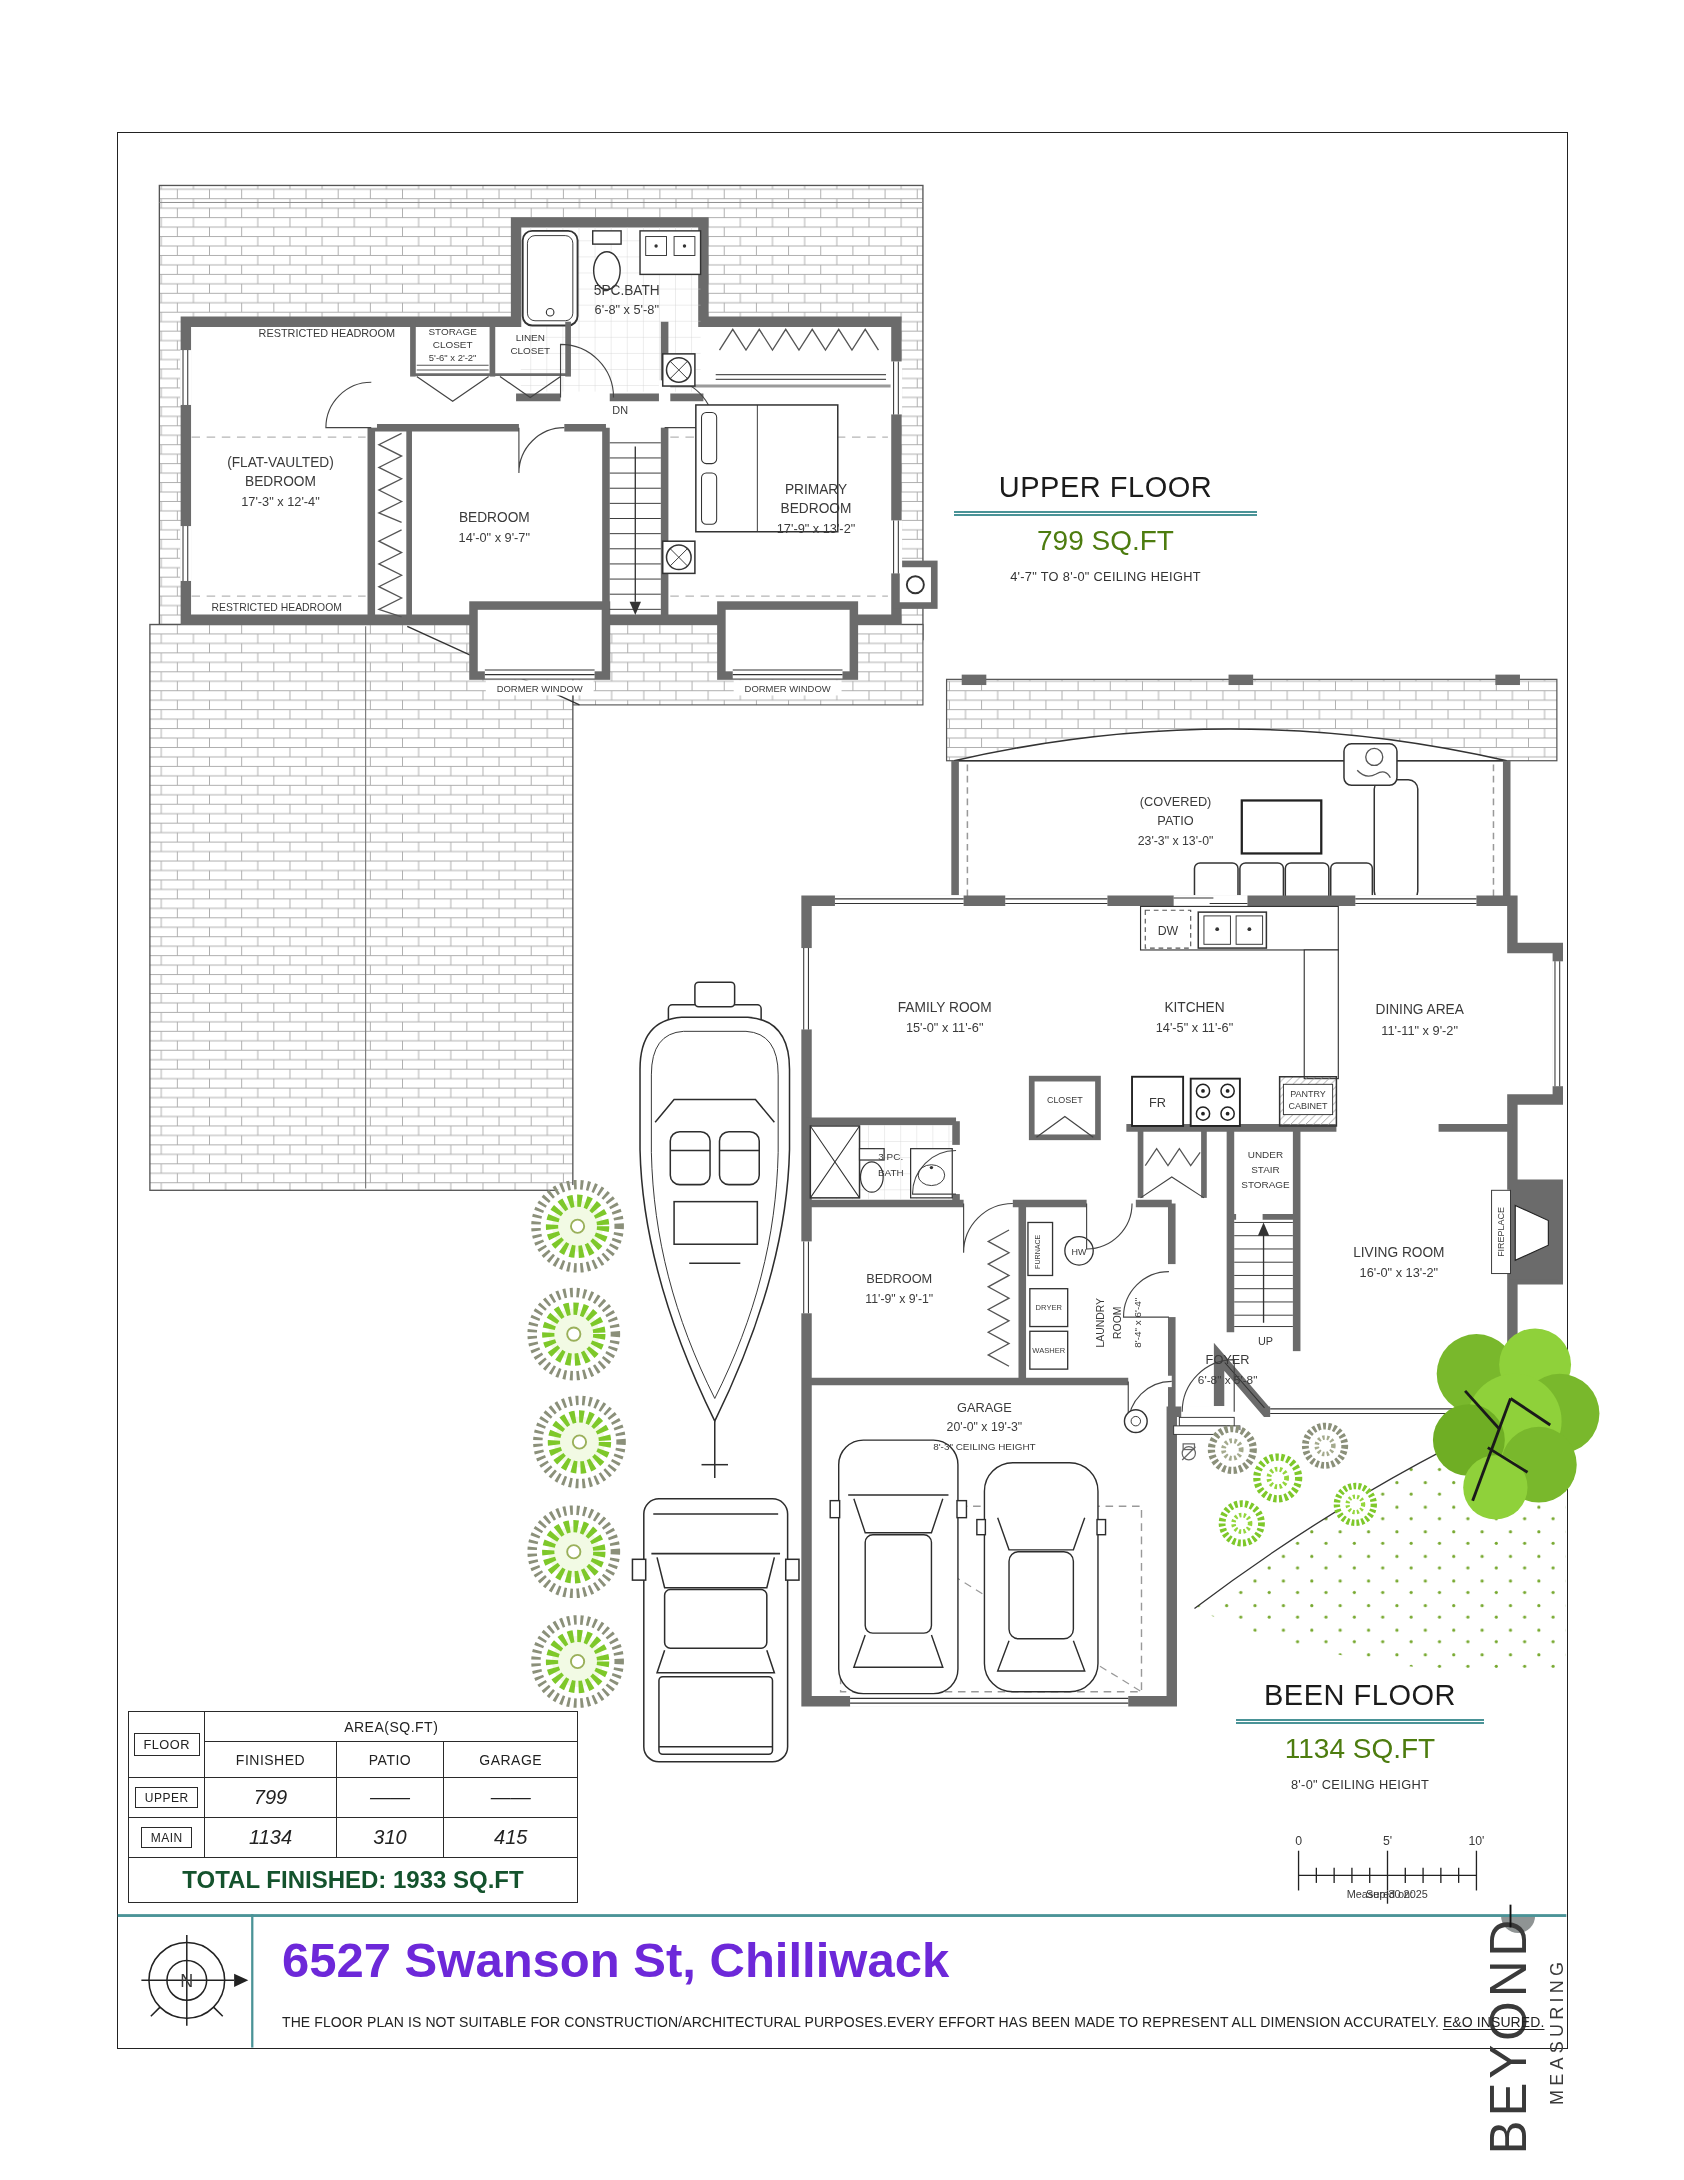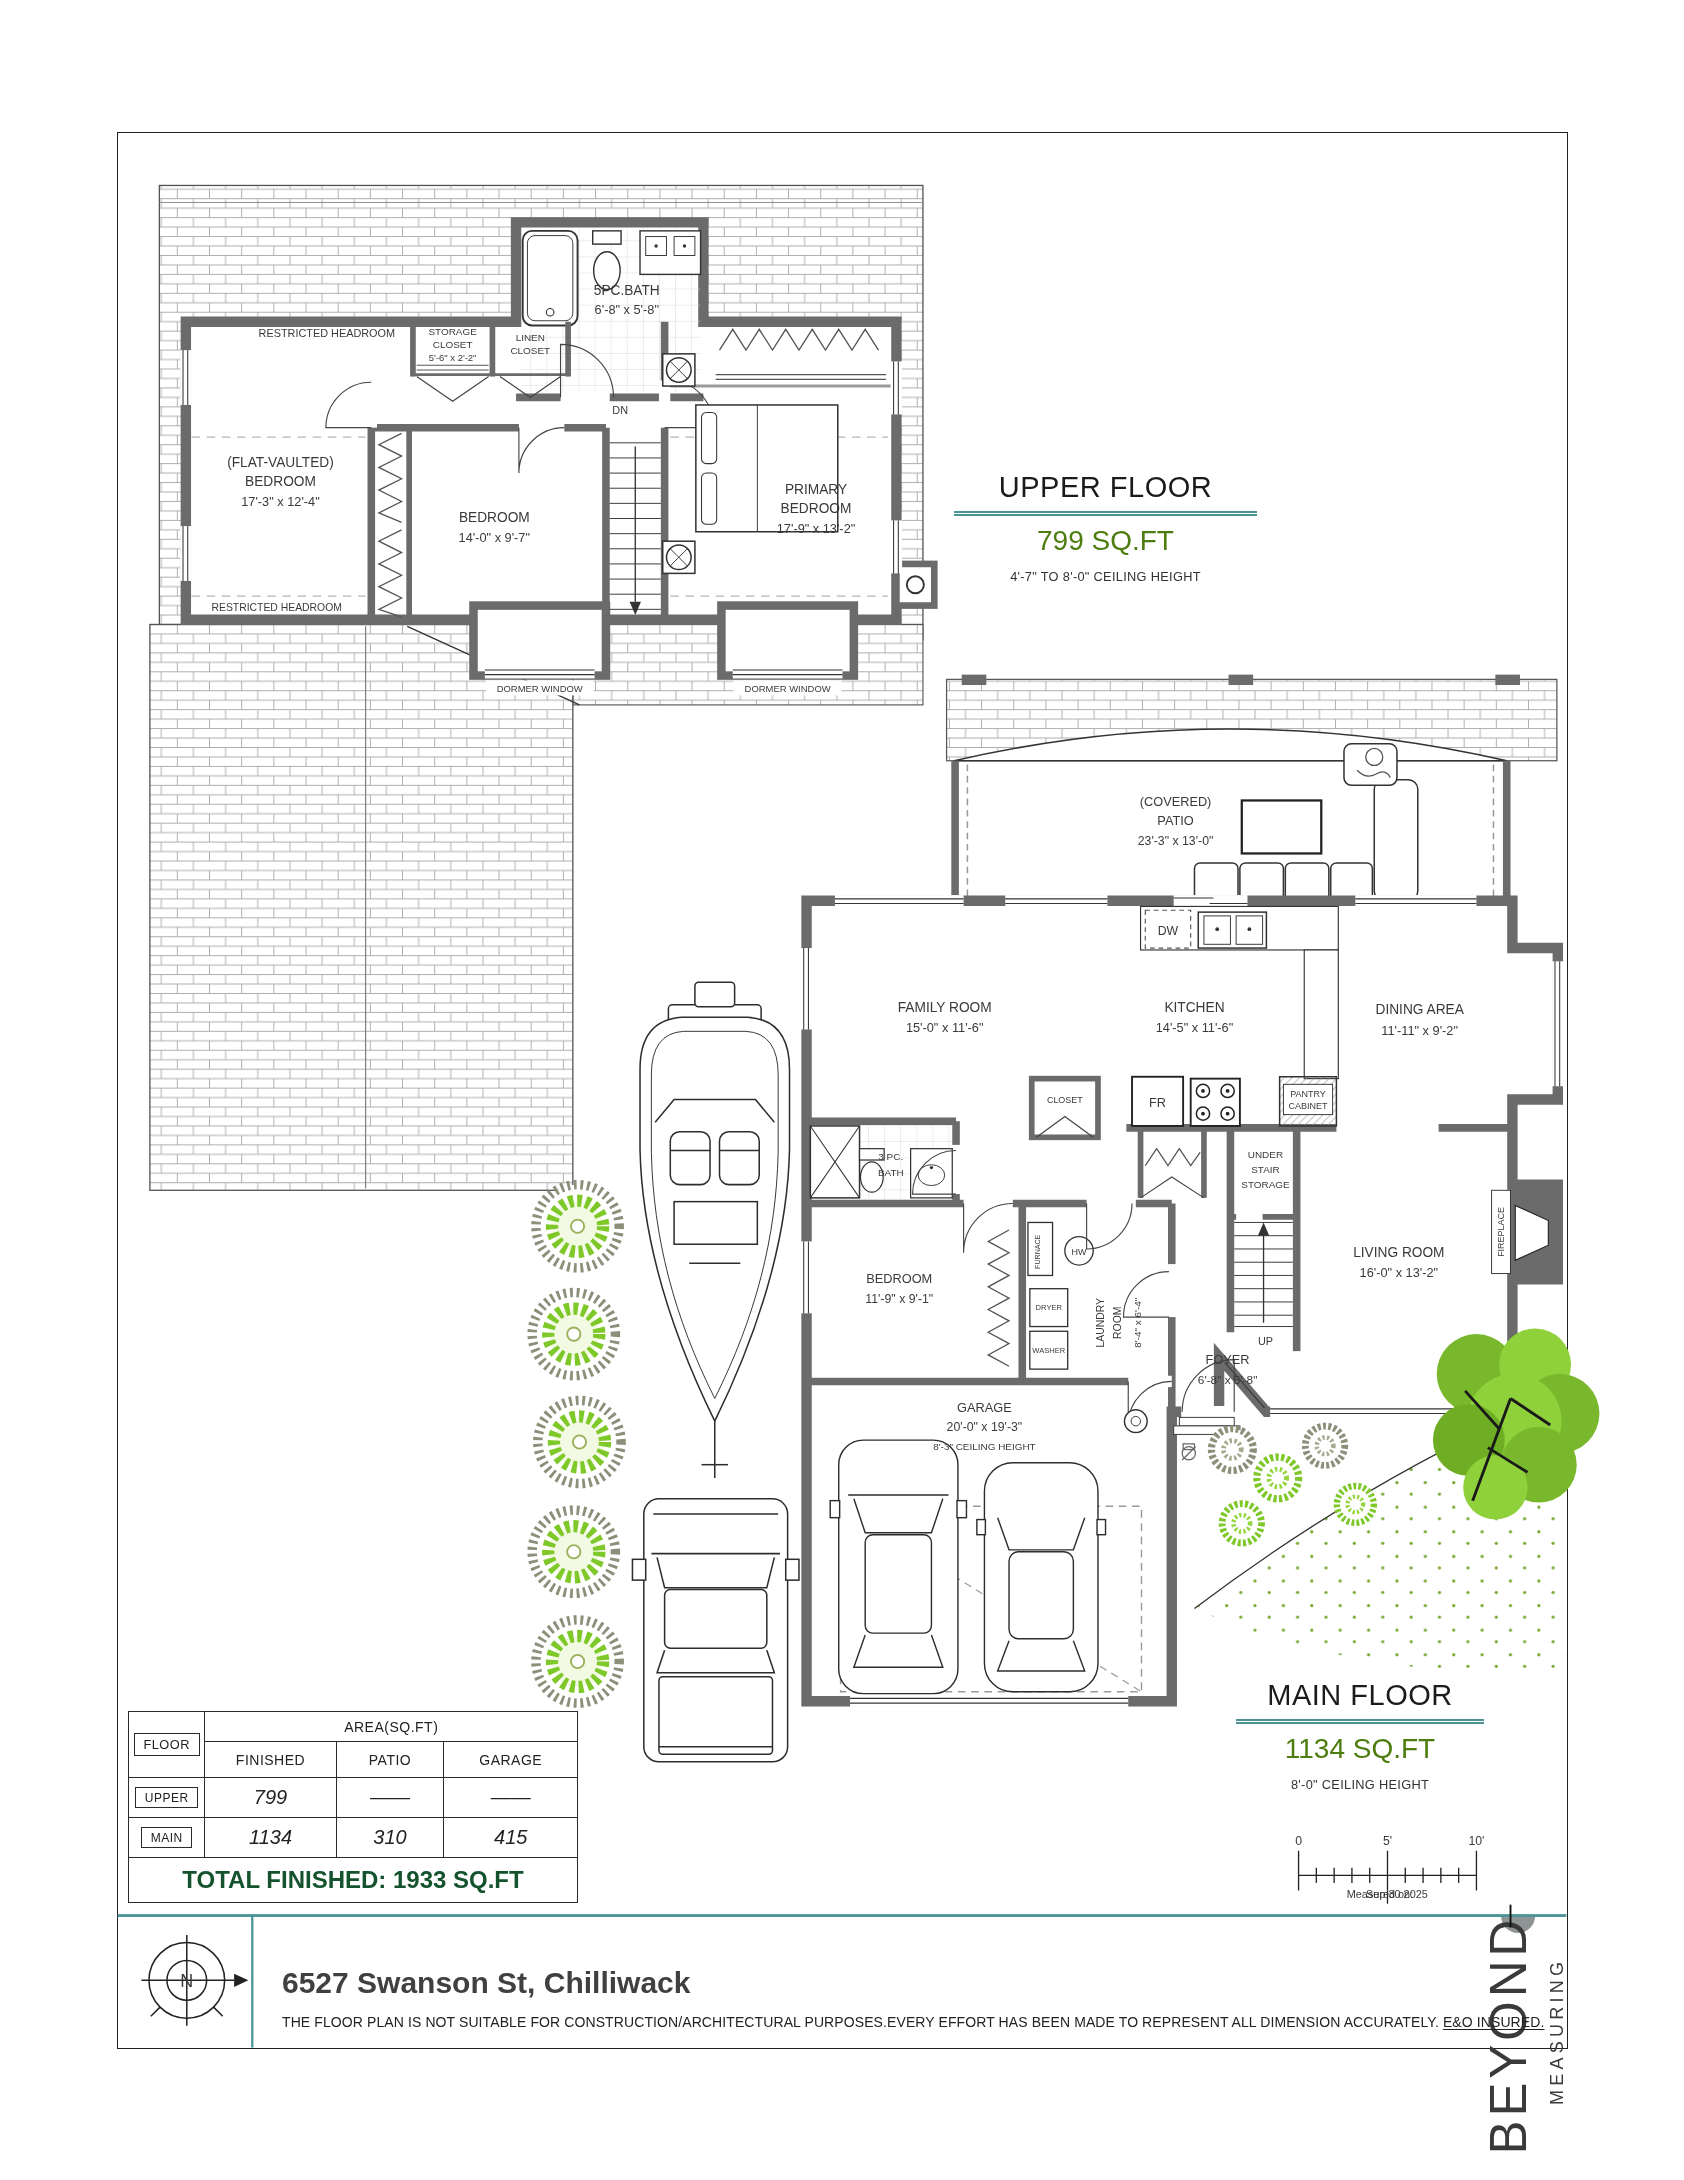--- a/index.html
+++ b/index.html
@@ -13,21 +13,21 @@
   .sqft{font-size:28px;color:#4d7c0f;}
   .ceil{font-size:12.8px;margin-top:12.3px;color:#333;letter-spacing:0.3px;}
   
   .area-table{border-collapse:collapse;width:450px;color:#222;}
   .area-table td{border:1.5px solid #2a2a2a;text-align:center;vertical-align:middle;}
   .area-table .hdr{font-size:14px;letter-spacing:0.5px;}
   .area-table .num{font-size:20px;font-style:italic;}
   .boxlbl{display:inline-block;border:1.4px solid #2a2a2a;padding:2.8px 8.5px;font-size:12.8px;letter-spacing:0.5px;}
   .total-cell{font-weight:bold;font-size:24px;padding:6.6px 0;font-family:"Liberation Sans",sans-serif;color:#14532d;}
   
-  .address{font-size:30px;font-weight:bold;color:#404040;white-space:nowrap;margin-top:34px;}
+  .address{font-size:49px;font-weight:bold;color:#6d28d9;white-space:nowrap;}
   .disclaimer{font-size:14px;color:#222;white-space:nowrap;letter-spacing:0.1px;}
   .disclaimer u{text-underline-offset:1.9px;}
 </style>
 </head>
 <body>
 
 <div class="abs page-frame"></div>
 
 <svg class="abs" style="left:0;top:0" width="1685" height="2180" viewBox="0 0 1780 2304">
 <defs>
@@ -546,21 +546,21 @@
 </svg>
 
 <div class="abs title-block" style="left:954px;top:471px;width:303px;">
   <div class="floor-title">UPPER FLOOR</div>
   <div class="tealline"></div>
   <div class="sqft">799 SQ.FT</div>
   <div class="ceil">4'-7" TO 8'-0" CEILING HEIGHT</div>
 </div>
 
 <div class="abs title-block" style="left:1236px;top:1679px;width:248px;">
-  <div class="floor-title">MAIN FLOOR</div>
+  <div class="floor-title">BEEN FLOOR</div>
   <div class="tealline"></div>
   <div class="sqft">1134 SQ.FT</div>
   <div class="ceil">8'-0" CEILING HEIGHT</div>
 </div>
 
 <div class="abs" style="left:128px;top:1711px;">
   <table class="area-table" style="height:191px;">
     <tbody>
         <tr style="height:30px;">
       <td rowspan="2" style="width:74px;"><span class="boxlbl">FLOOR</span></td>

